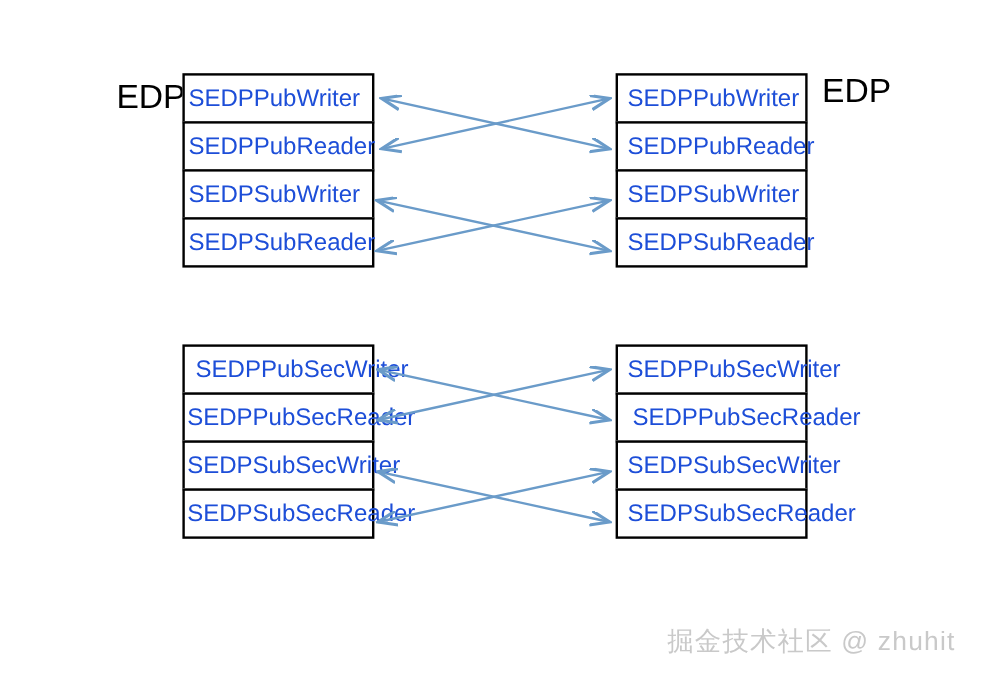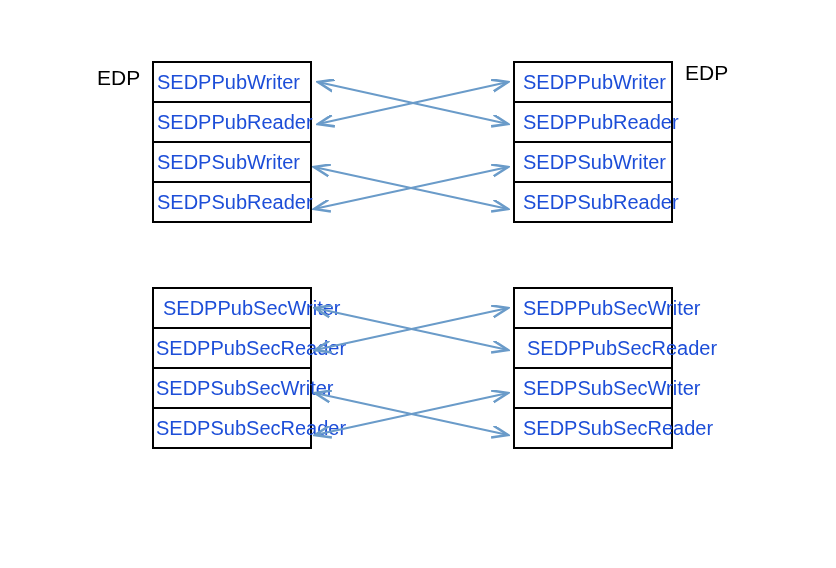--- a/index.html
+++ b/index.html
@@ -16,21 +16,21 @@
     height: 568px;
     background: #ffffff;
     overflow: hidden;
   }
   #edp-left-container  { left: 91px;  top: 46px; width: 226px; height: 449px; }
   #edp-right-container { left: 512px; top: 46px; width: 227px; height: 449px; }
 
   
   .edp-label {
     position: absolute;
-    font-size: 21px;
+    font-size: 28px;
     color: #000000;
     line-height: 1;
     white-space: nowrap;
   }
   #edp-label-left  { left: 97px;  top: 67px; }
   #edp-label-right { left: 685px; top: 62px; }
 
   
   .entity-group {
     position: absolute;
@@ -181,14 +181,15 @@
       <line x1="314" y1="209" x2="508" y2="167"></line>
 
       <line x1="315" y1="308" x2="508" y2="350"></line>
       <line x1="315" y1="350" x2="508" y2="308"></line>
 
       <line x1="315" y1="393" x2="508" y2="435"></line>
       <line x1="315" y1="435" x2="508" y2="393"></line>
     </g>
   </svg>
 
+  <div id="watermark">掘金技术社区 @ zhuhit</div>
 
 </div>
 
 </body></html>

